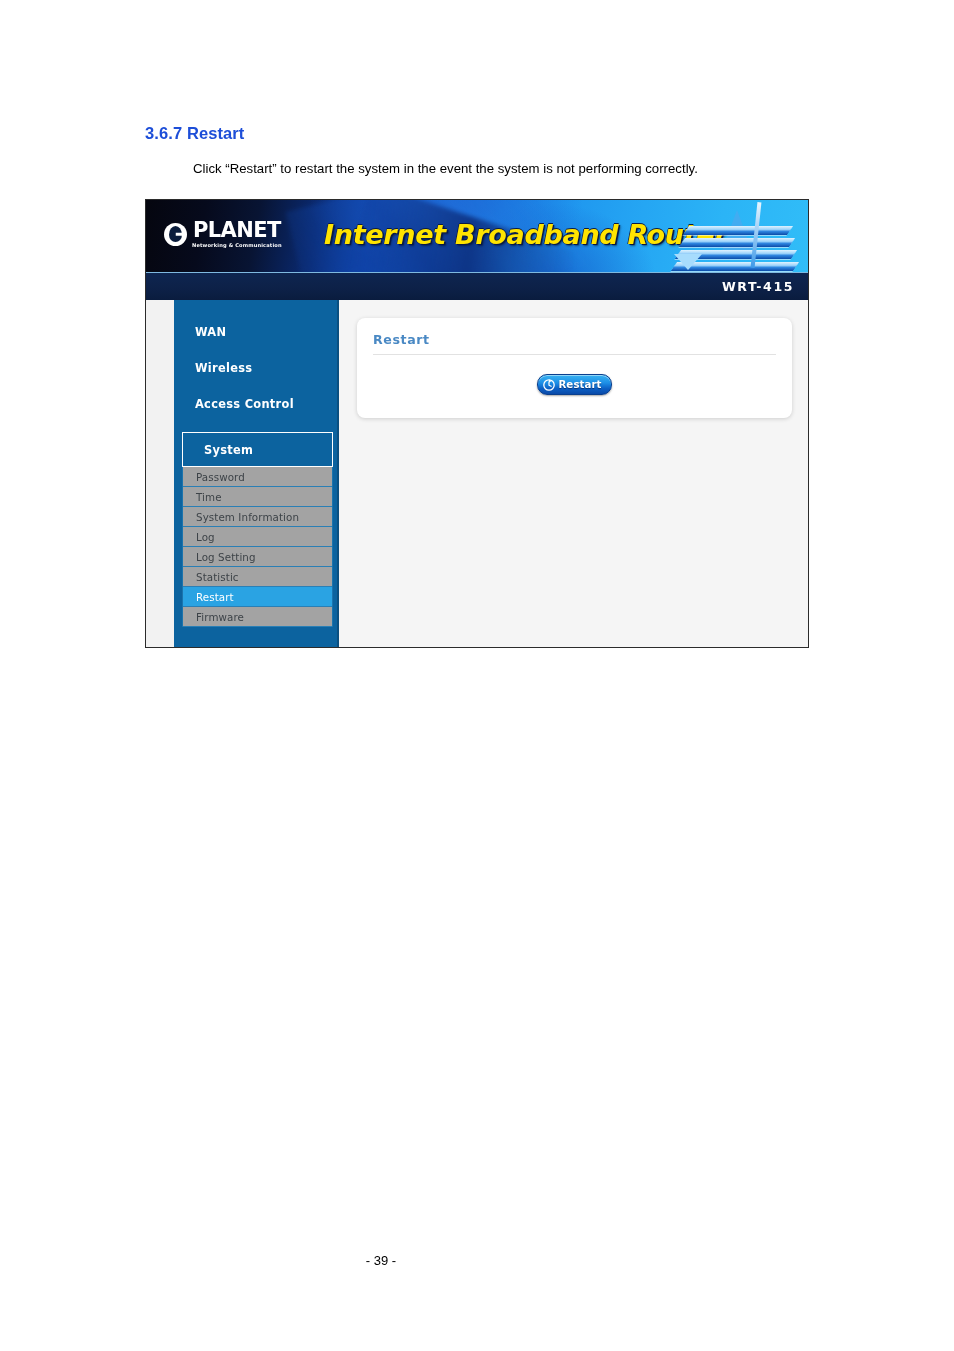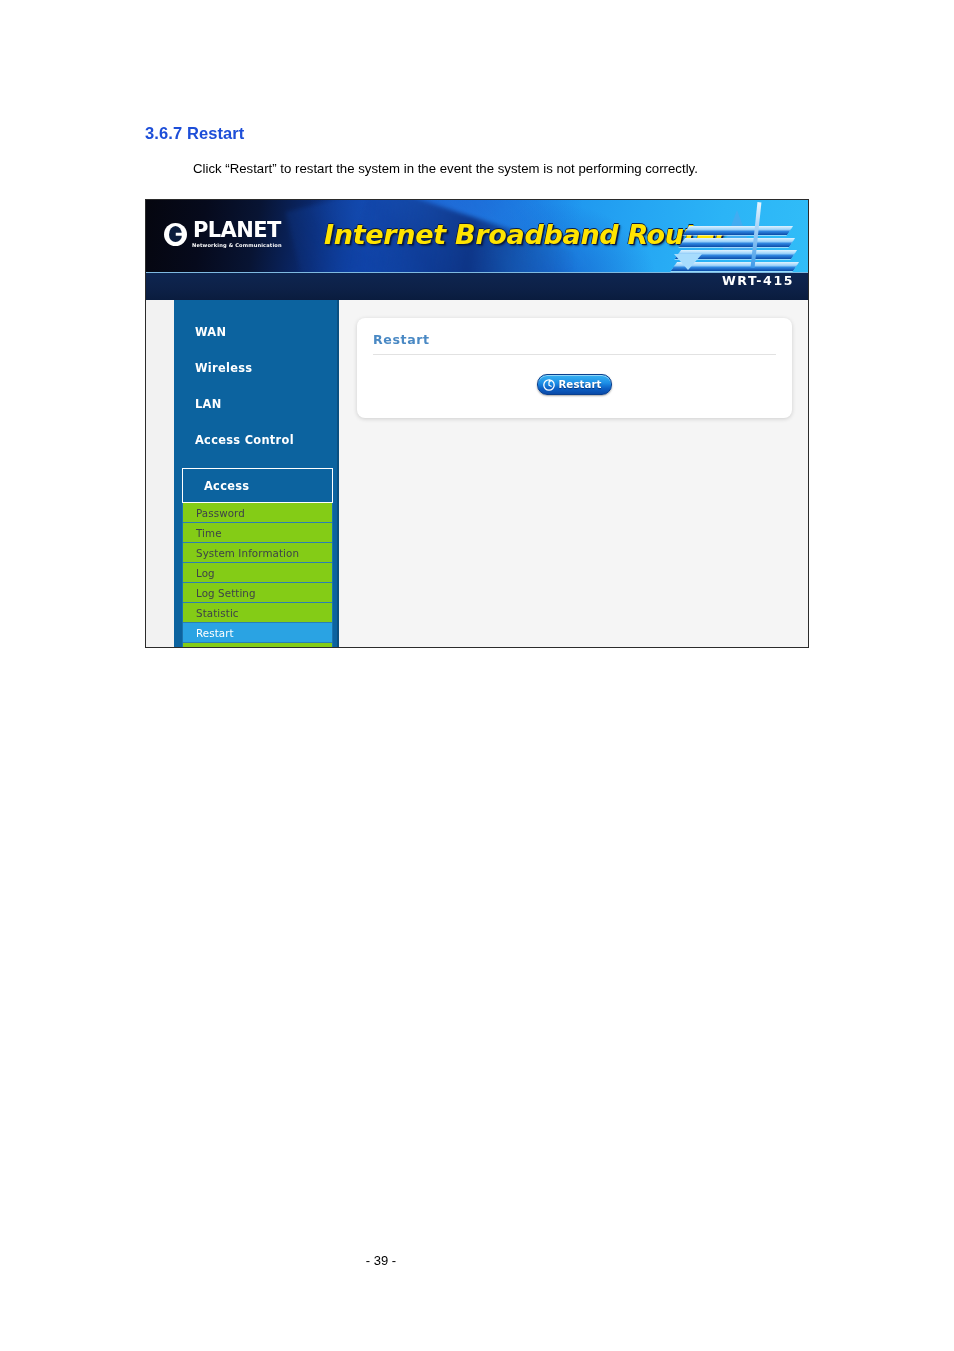--- a/index.html
+++ b/index.html
@@ -198,20 +198,21 @@
     border-left: 14px solid transparent;
     border-right: 14px solid transparent;
     border-top: 16px solid #a7dcfd;
   }
 
   
   .modelbar {
     height: 28px;
     background: linear-gradient(180deg,#0e2550 0%, #0d2148 55%, #0a1c3e 100%);
     display: flex;
+    align-items: center;
     justify-content: flex-end;
     padding-right: 14px;
     box-sizing: border-box;
     border-top: 1px solid #7fb9e0;
   }
   .model-text {
     color: #ffffff;
     font-size: 12.5px;
     font-weight: bold;
     letter-spacing: 1.6px;
@@ -250,21 +251,21 @@
     margin: 10px 4px 0 8px;
     background: #0c639f;
   }
   .subnav {
     margin: 0 4px 0 8px;
     border-left: 1px solid #1b74ad;
     border-right: 1px solid #1b74ad;
     box-sizing: border-box;
   }
   .sub-item {
-    background: #84cc16;
+    background: #a3a3a3;
     color: #3d4348;
     font-size: 10.3px;
     height: 20px;
     display: flex;
     align-items: center;
     padding-left: 13px;
     border-bottom: 1px solid #2a7fb5;
     box-sizing: border-box;
     letter-spacing: 0.1px;
     font-family: "DejaVu Sans", sans-serif;
@@ -377,27 +378,24 @@
 
       <div class="sidebar">
 
         <div class="nav-item">
           <span>WAN</span>
         </div>
         <div class="nav-item">
           <span>Wireless</span>
         </div>
         <div class="nav-item">
-          <span>LAN</span>
-        </div>
-        <div class="nav-item">
           <span>Access Control</span>
         </div>
         <div class="nav-item boxed">
-          <span>Access</span>
+          <span>System</span>
         </div>
 
         <div class="subnav">
           <div class="sub-item">
             <span>Password</span>
           </div>
           <div class="sub-item">
             <span>Time</span>
           </div>
           <div class="sub-item">

